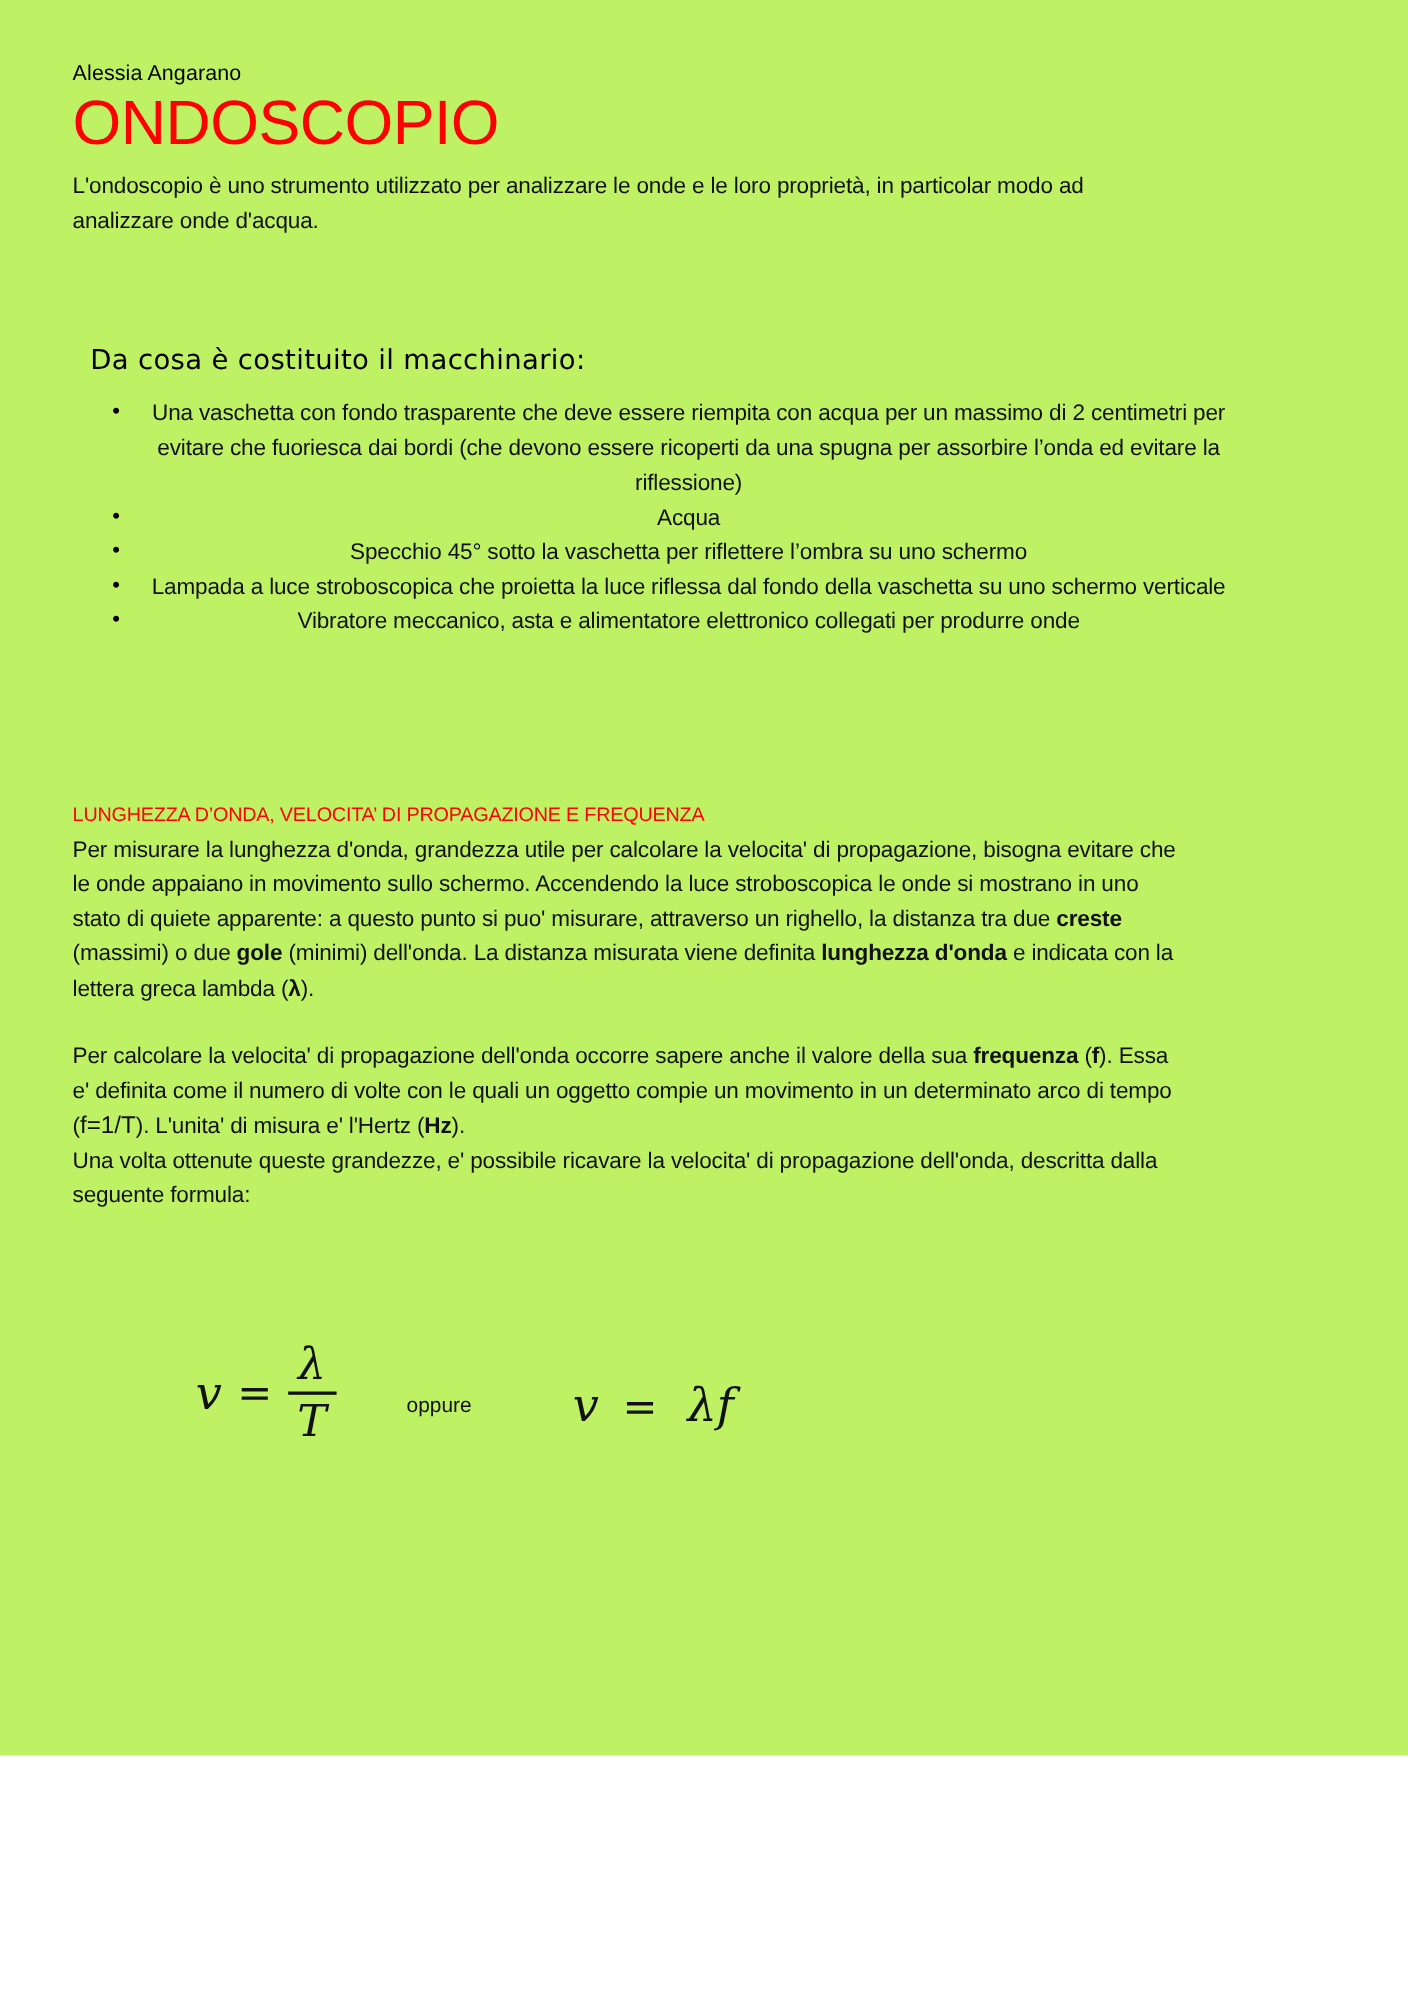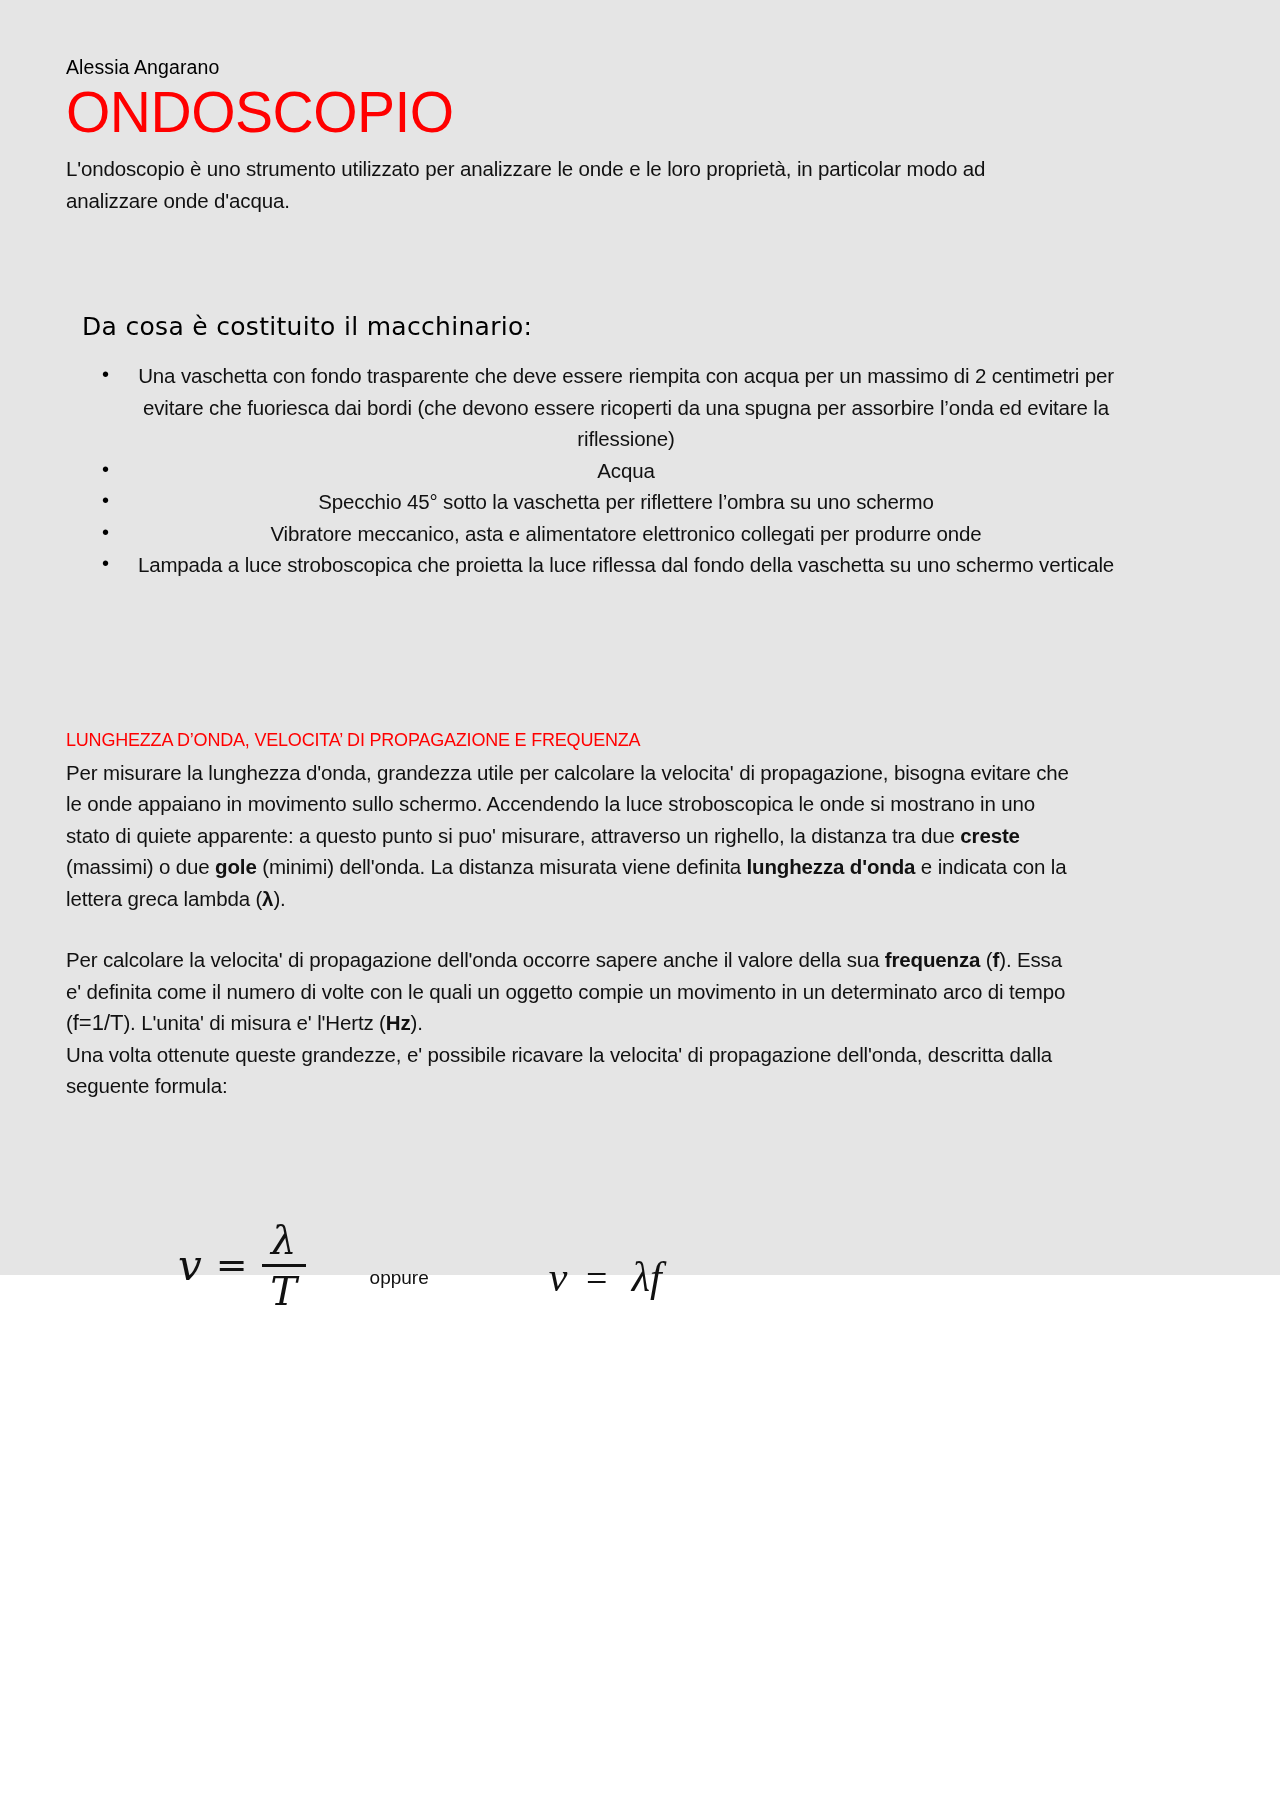--- a/index.html
+++ b/index.html
@@ -11,22 +11,22 @@
   body {
     width: 1280px;
     height: 1811px;
     font-family: "Liberation Sans", sans-serif;
     color: #000000;
     overflow: hidden;
   }
   .page {
     position: relative;
     width: 1280px;
-    height: 1275px;
-    background: #e5e5e5;
+    height: 1596px;
+    background: #bef264;
     padding: 55px 66px 0 66px;
   }
 
   
   .author {
     font-family: "Liberation Sans", sans-serif;
     font-size: 19.5px;
     line-height: 24px;
     color: #000;
     letter-spacing: 0.1px;
@@ -165,25 +165,24 @@
     font-family: "Liberation Sans", sans-serif;
     font-style: normal;
     font-size: 19px;
     color: #111;
     margin-left: 64px;
     align-self: flex-end;
     padding-bottom: 22px;
     margin-top: 12px;
   }
   .formula-right {
-    margin-left: 120px;
+    margin-left: 92px;
     font-size: 42px;
     align-self: flex-end;
     padding-bottom: 10px;
-    font-family: Liberation Serif, serif;
   }
 </style>
 </head>
 <body>
 
 <div class="page">
 
   <div class="author">Alessia Angarano</div>
 
   <h1 class="doc-title">ONDOSCOPIO</h1>
@@ -194,22 +193,22 @@
 
 
   <div class="gap-lg"></div>
 
   <h2 class="sec-heading">Da cosa è costituito il macchinario:</h2>
 
   <ul class="bullets">
     <li>Una vaschetta con fondo trasparente che deve essere riempita con acqua per un massimo di 2 centimetri per evitare che fuoriesca dai bordi (che devono essere ricoperti da una spugna per assorbire l’onda ed evitare la riflessione)</li>
     <li>Acqua</li>
     <li>Specchio 45° sotto la vaschetta per riflettere l’ombra su uno schermo</li>
+    <li>Lampada a luce stroboscopica che proietta la luce riflessa dal fondo della vaschetta su uno schermo verticale</li>
     <li>Vibratore meccanico, asta e alimentatore elettronico collegati per produrre onde</li>
-    <li>Lampada a luce stroboscopica che proietta la luce riflessa dal fondo della vaschetta su uno schermo verticale</li>
   </ul>
 
   <div class="gap-xl"></div>
   <div style="height:26px"></div>
 
   <h3 class="sec-heading-red">LUNGHEZZA D’ONDA, VELOCITA’ DI PROPAGAZIONE E FREQUENZA</h3>
 
   <p class="para"><span>Per misurare la lunghezza d'onda, grandezza utile per calcolare la velocita' di propagazione, bisogna evitare che le onde appaiano in movimento sullo schermo. Accendendo la luce stroboscopica  le onde si mostrano in uno stato di quiete apparente: a questo punto si puo' misurare, attraverso un righello, la distanza tra due </span><b>creste</b><span> (massimi) o due </span><b>gole</b><span> (minimi) dell'onda. La distanza misurata viene definita </span><b>lunghezza d'onda</b><span> e indicata con la lettera greca lambda (</span><b class="bold-sym">λ</b><span>).</span></p>
 
   <div class="gap-md"></div>

